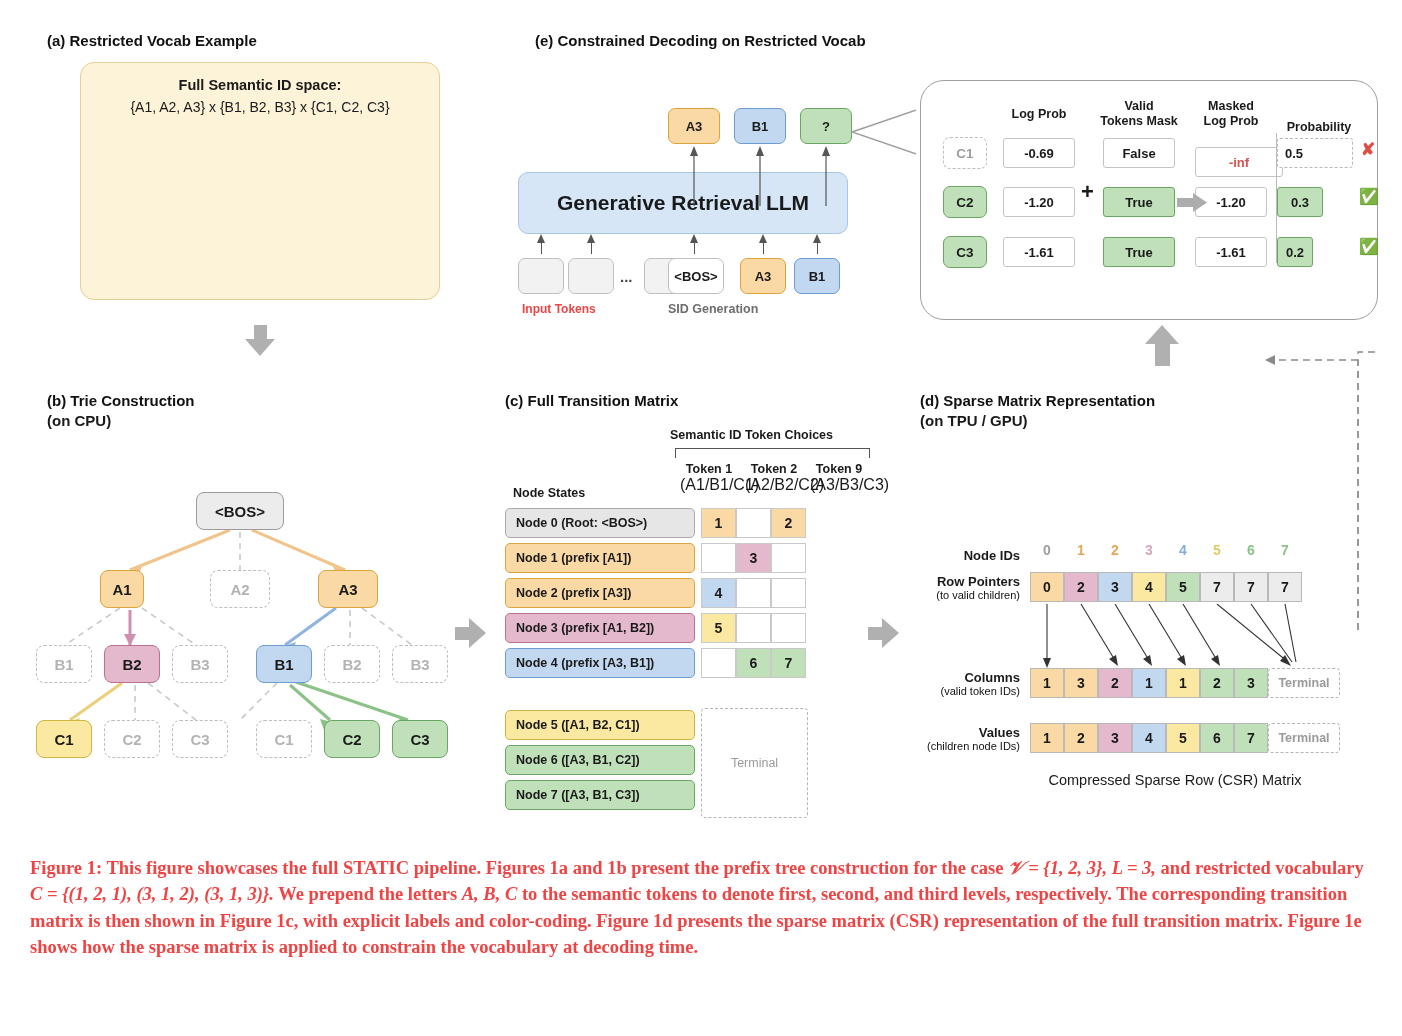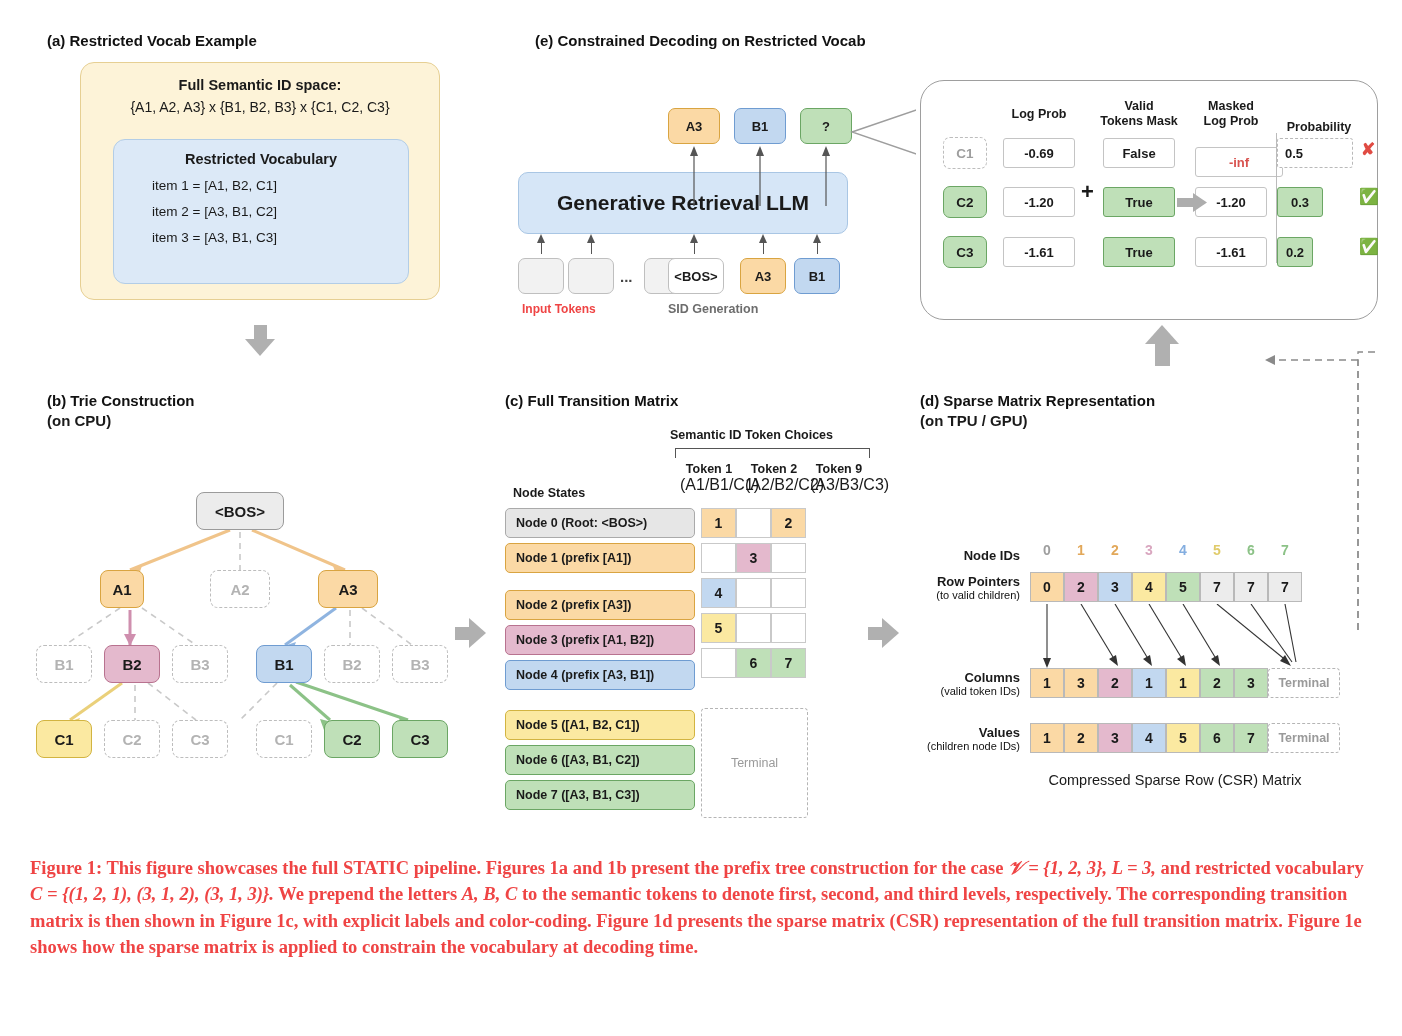--- a/index.html
+++ b/index.html
@@ -123,26 +123,20 @@
   .caption i { font-style:italic; }
 </style>
 </head>
 <body>
 
 <div class="abs panel-title" id="panel-a-title">(a) Restricted Vocab Example</div>
 
 <div class="abs" id="vocab-card">
   <div class="hdr">Full Semantic ID space:</div>
   <div class="sidspace">{A1, A2, A3} x {B1, B2, B3} x {C1, C2, C3}</div>
-  <div id="restricted-box">
-    <div class="rb-title">Restricted Vocabulary</div>
-    <div class="rb-item">item 1 = [A1, B2, C1]</div>
-    <div class="rb-item">item 2 = [A3, B1, C2]</div>
-    <div class="rb-item">item 3 = [A3, B1, C3]</div>
-  </div>
 </div>
 
 <div class="abs arrow-down-wrap" style="left:245px; top:325px;">
   <div class="arrow-stem-v"></div>
   <div class="block-arrow-down"></div>
 </div>
 
 <div class="abs panel-title" id="panel-b-title">(b) Trie Construction</div>
 <div class="abs" id="panel-b-sub">(on CPU)</div>
 
@@ -224,21 +218,21 @@
   <div class="abs" style="left:305px; top:42px; text-align:center; width:58px;">
     <div style="font-weight:bold; font-size:12.5px;">Token 9</div>
     <div class="small">(A3/B3/C3)</div>
   </div>
 
   <div class="abs" style="left:8px; top:66px; font-weight:bold; font-size:12.5px;">Node States</div>
 
   <div class="abs" style="left:0px; top:88px; width:190px;">
     <div class="row-label" style="background:#e6e6e6; border-color:#aaa;">Node 0 (Root: &lt;BOS&gt;)</div>
     <div class="row-label" style="background:#fbd9a5; border-color:#d9a441; margin-top:5px;">Node 1 (prefix [A1])</div>
-    <div class="row-label" style="background:#fbd9a5; border-color:#d9a441; margin-top:17px;">Node 2 (prefix [A3])</div>
+    <div class="row-label" style="background:#fbd9a5; border-color:#d9a441; margin-top:5px;">Node 2 (prefix [A3])</div>
     <div class="row-label" style="background:#e4b9cd; border-color:#b8728f; margin-top:5px;">Node 3 (prefix [A1, B2])</div>
     <div class="row-label" style="background:#c2d8f0; border-color:#6f9cd1; margin-top:5px;">Node 4 (prefix [A3, B1])</div>
   </div>
 
   <div class="abs" style="left:0px; top:290px; width:190px;">
     <div class="row-label" style="background:#fbe9a1; border-color:#d2b441;">Node 5 ([A1, B2, C1])</div>
     <div class="row-label" style="background:#bfe0b8; border-color:#6ba664; margin-top:5px;">Node 6 ([A3, B1, C2])</div>
     <div class="row-label" style="background:#bfe0b8; border-color:#6ba664; margin-top:5px;">Node 7 ([A3, B1, C3])</div>
   </div>
 

